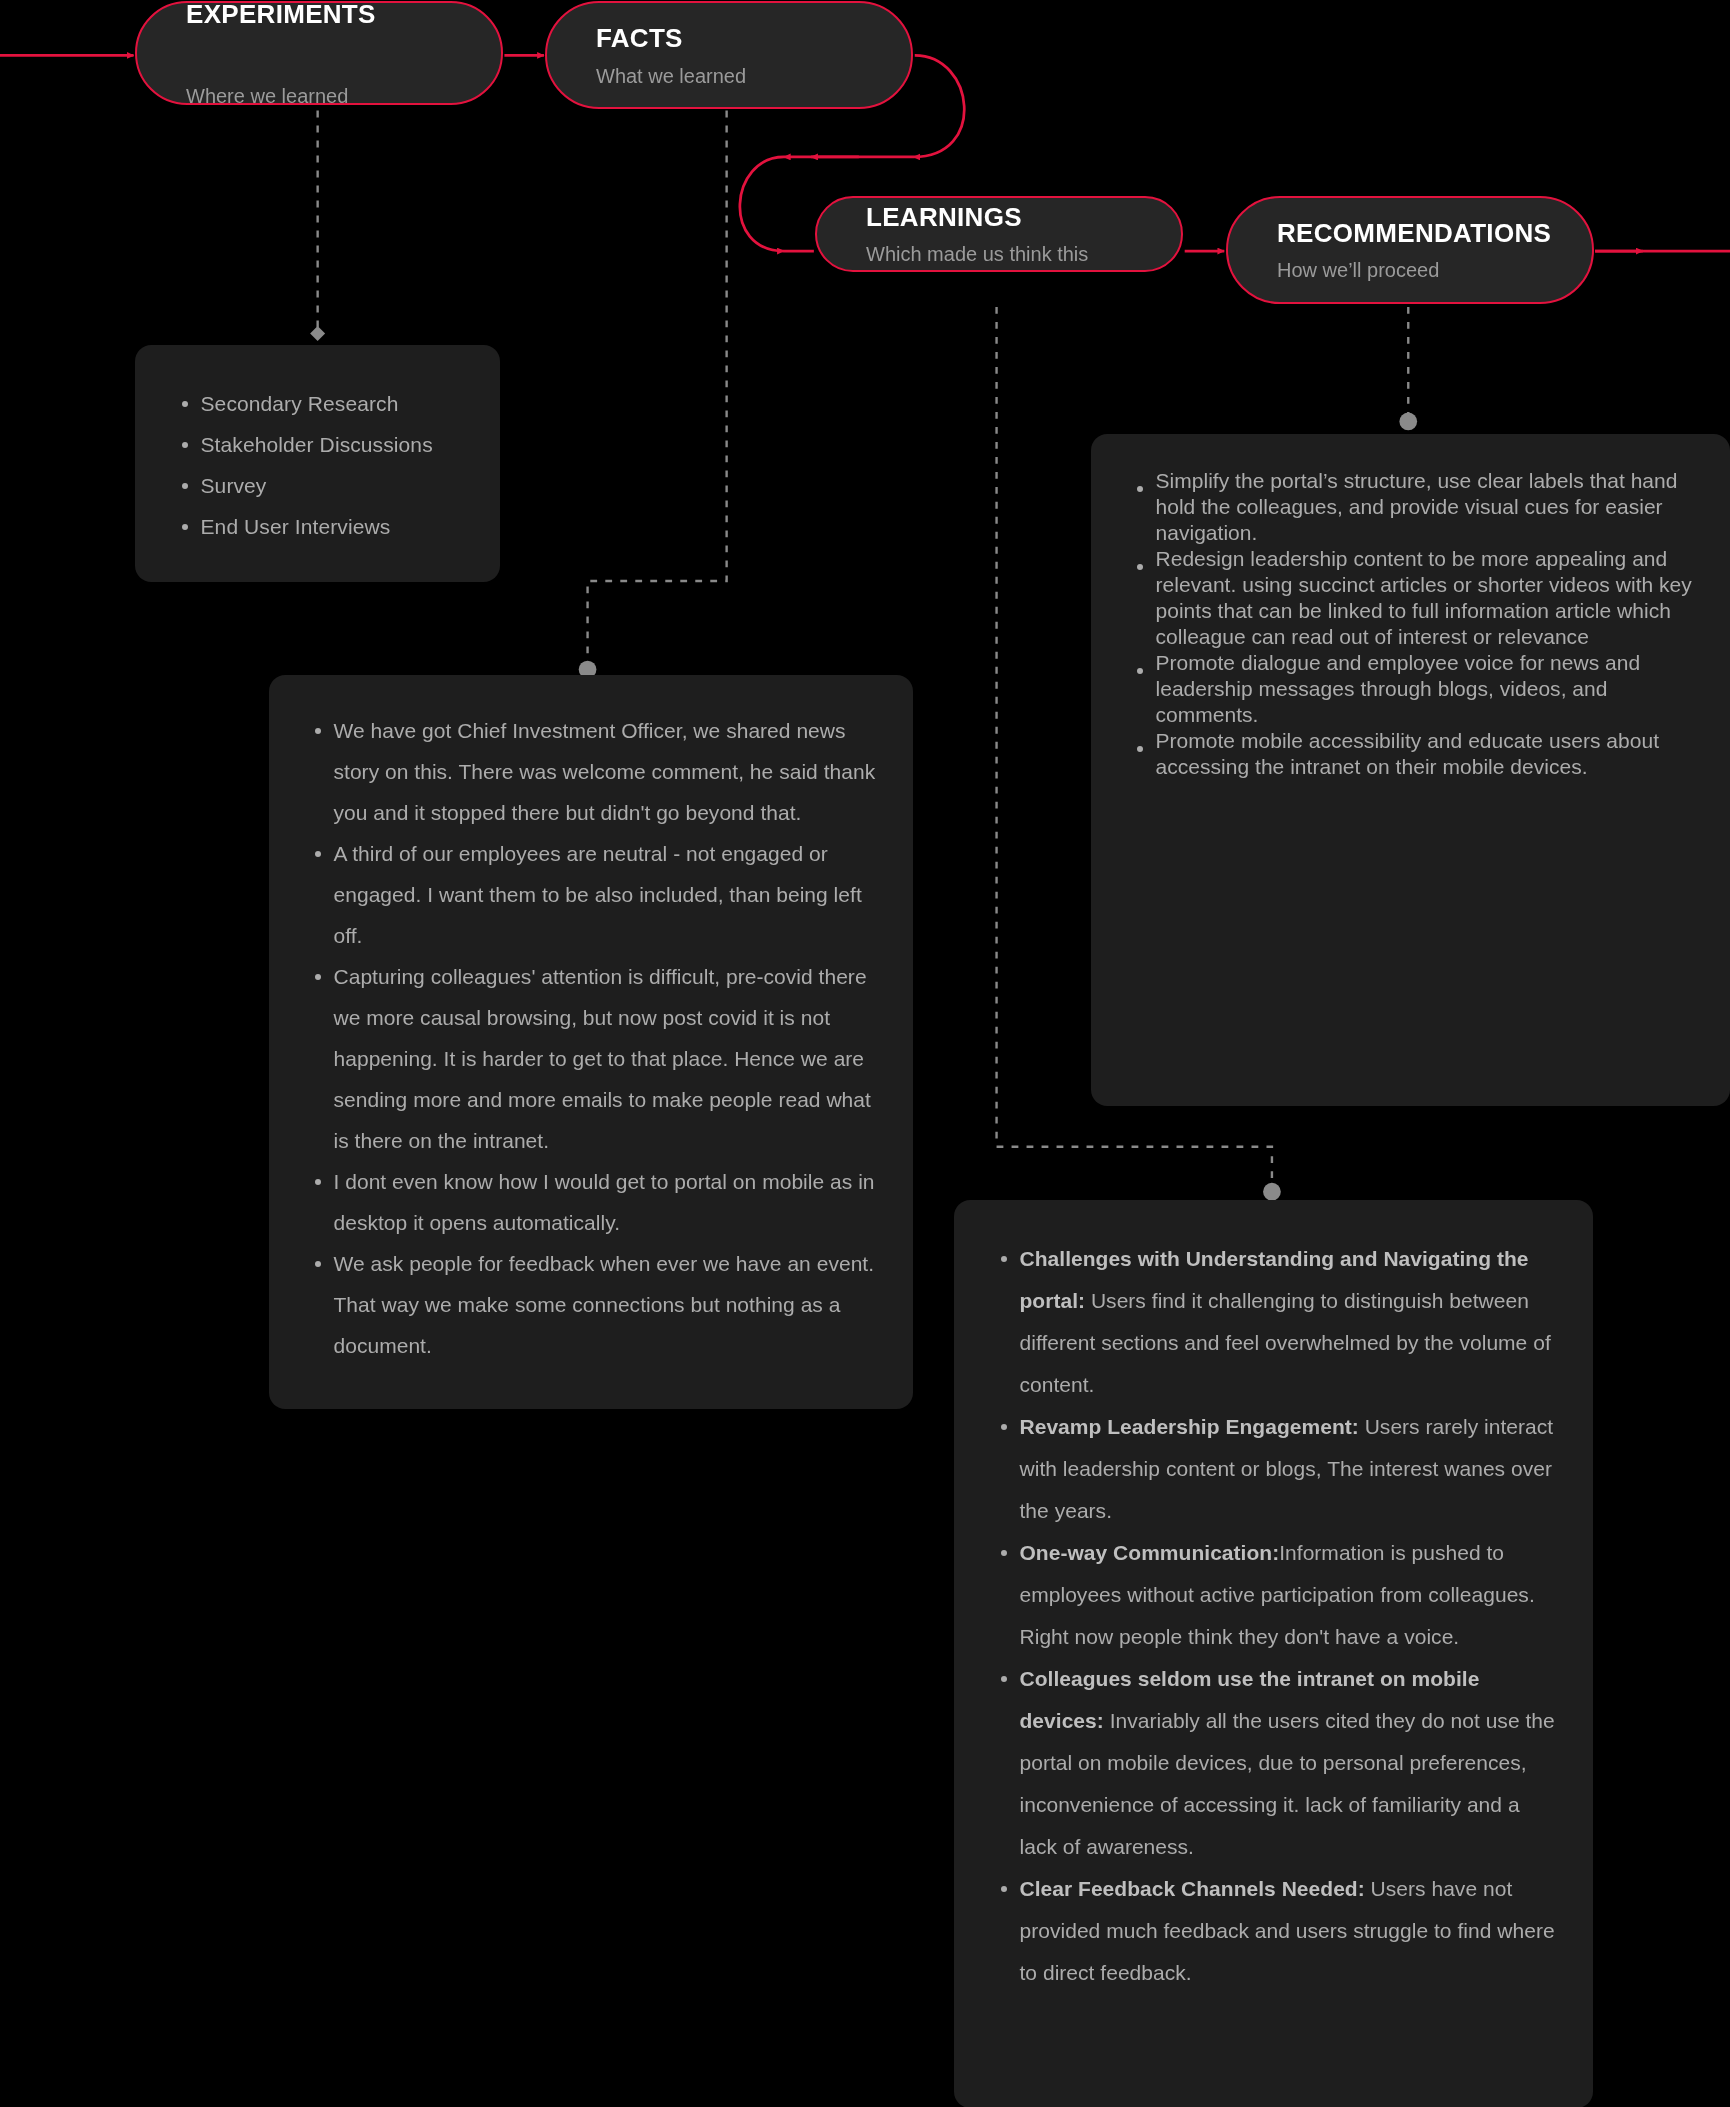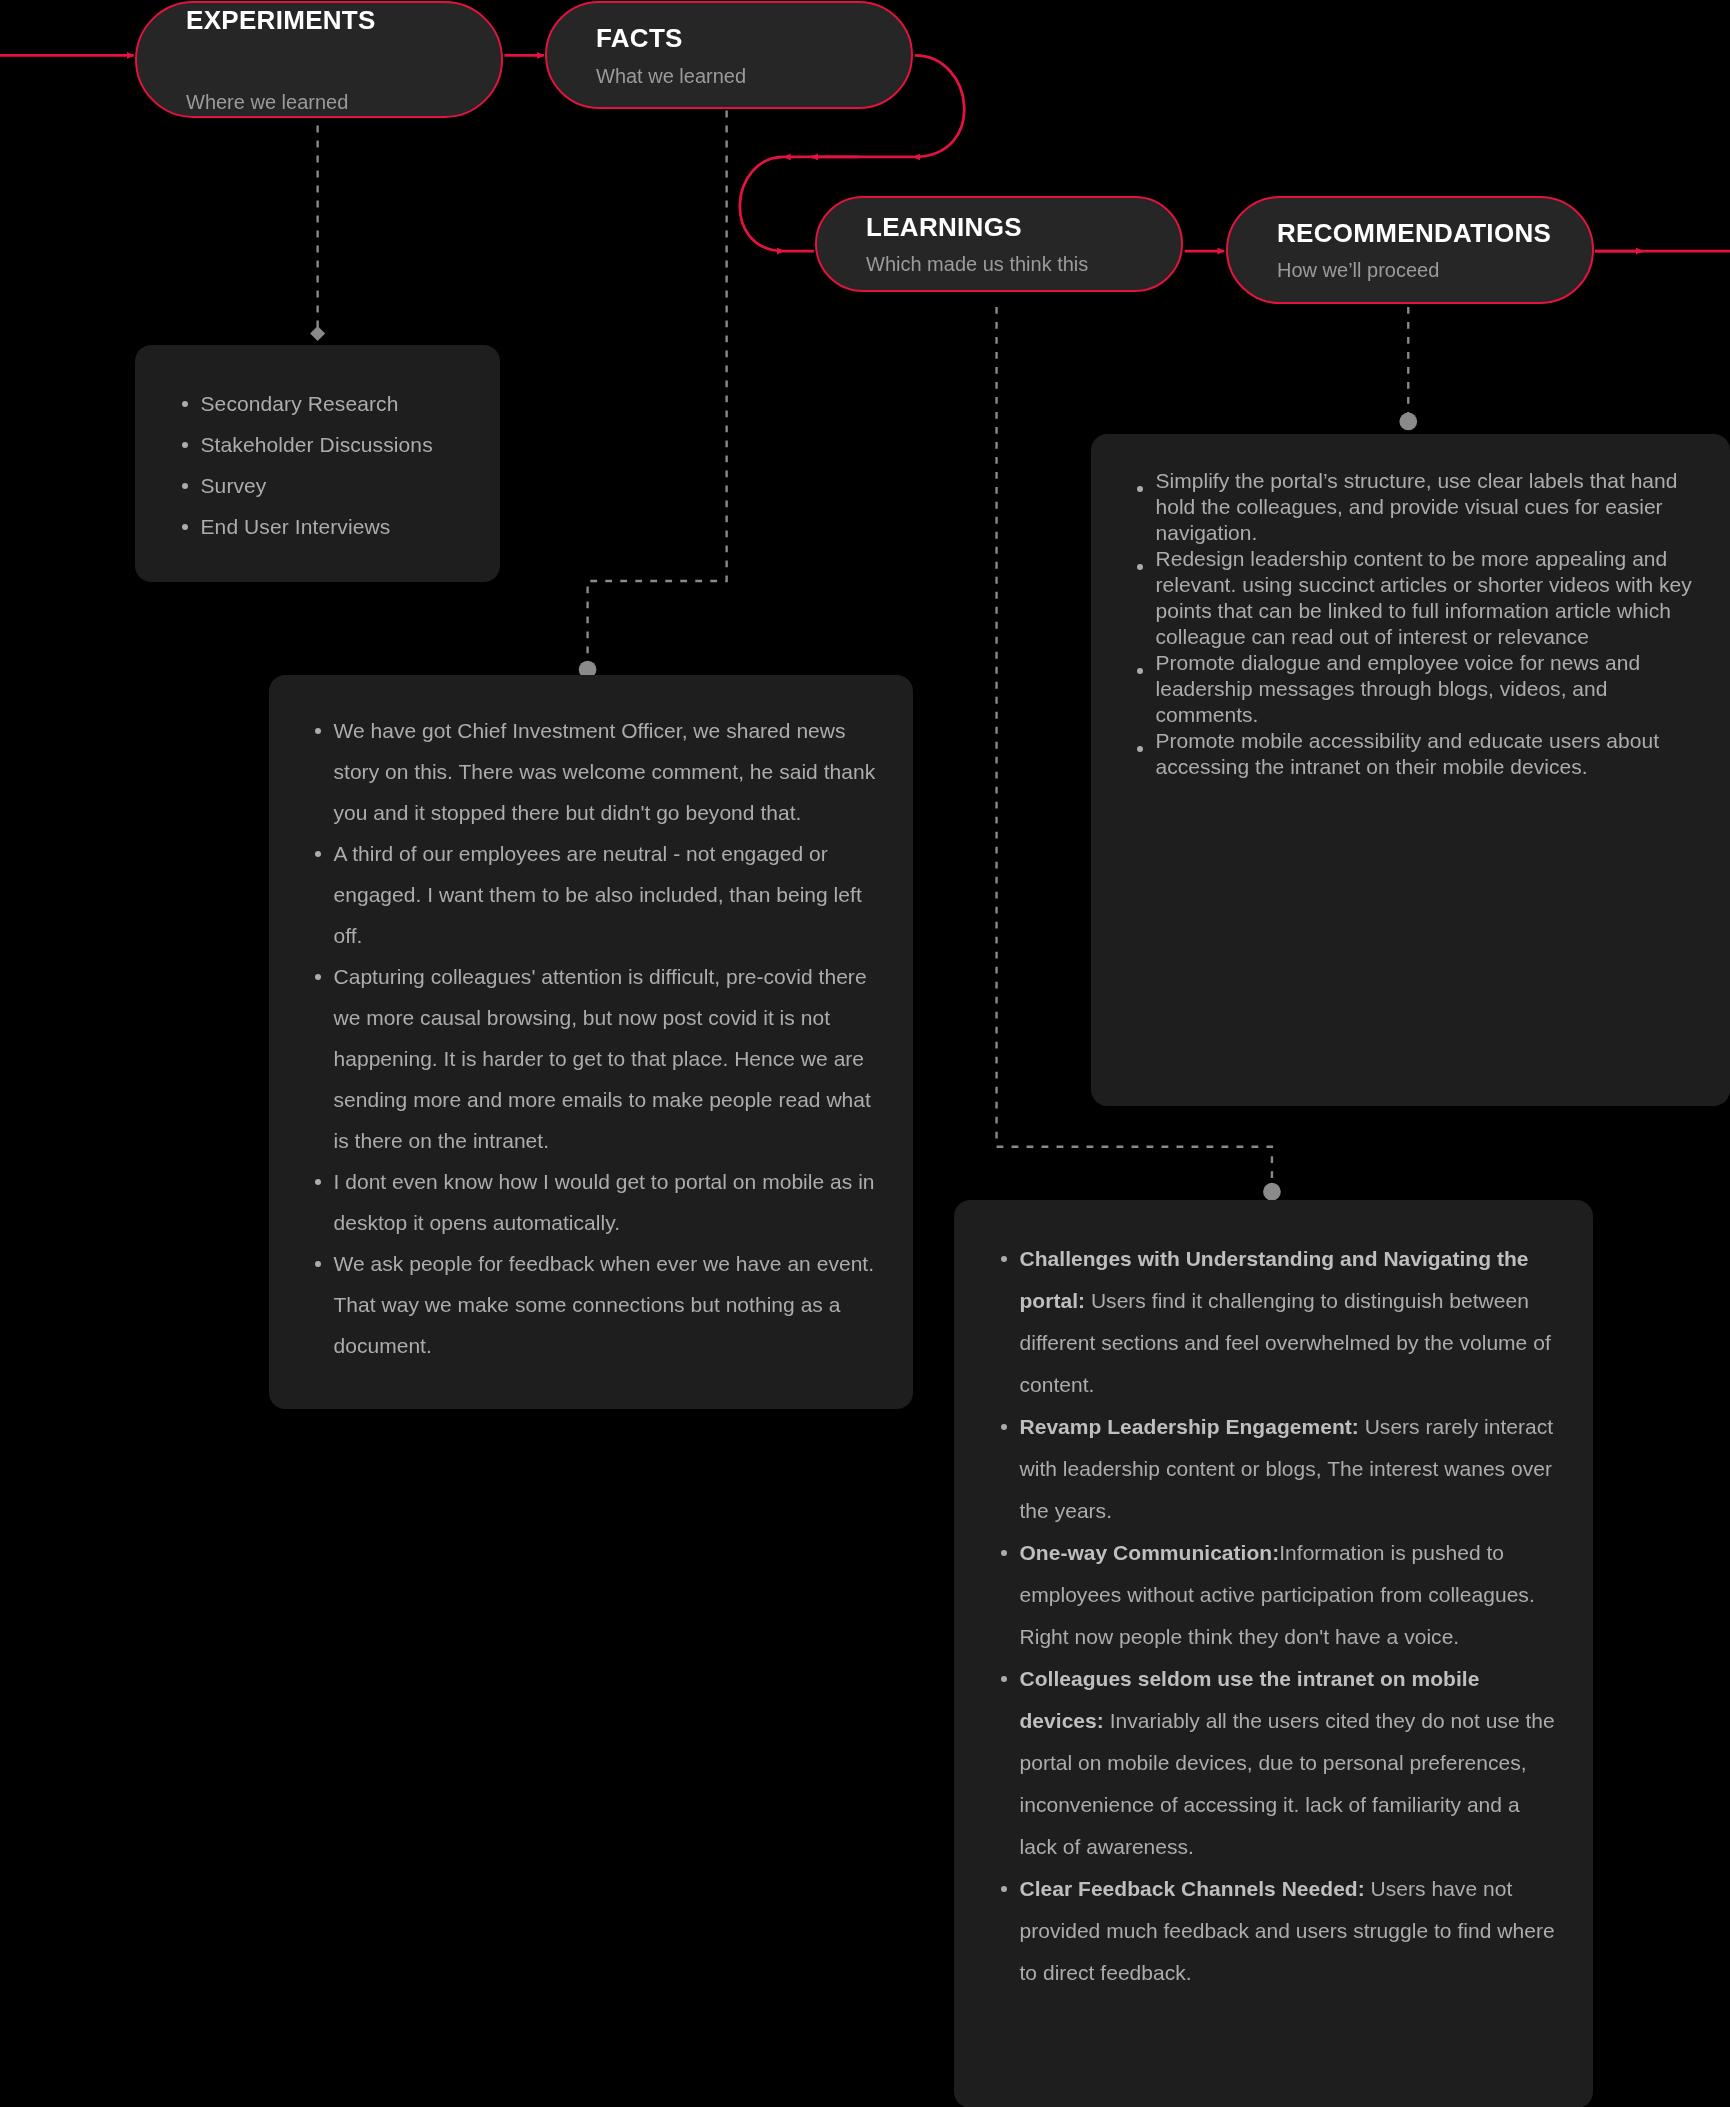--- a/index.html
+++ b/index.html
@@ -55,23 +55,23 @@
     line-height: 1.1;
     margin-bottom: 12.3px;
   }
   .phase-sub {
     color: #9B9B9B;
     font-size: 20px;
     font-weight: normal;
     line-height: 1.1;
   }
 
-  #node-experiments { left: 135px;  top: 1.4px;   width: 368px; height: 117px; gap: 44px; }
+  #node-experiments { left: 135px;  top: 1.4px;   width: 368px; height: 104px; gap: 44px; }
   #node-facts       { left: 545px;  top: 1.4px;   width: 368px; height: 108px; }
-  #node-learnings   { left: 815px; top: 196px; width: 368px; height: 96px; justify-content: center; }
+  #node-learnings   { left: 815px; top: 196px; width: 368px; height: 76px; justify-content: center; }
   #node-recommend   { left: 1226px; top: 196px; width: 368px; height: 108px; }
 
   
   .content-card {
     position: absolute;
     box-sizing: border-box;
     background: #1E1E1E;
     border-radius: 16.4px;
     z-index: 2;
   }

